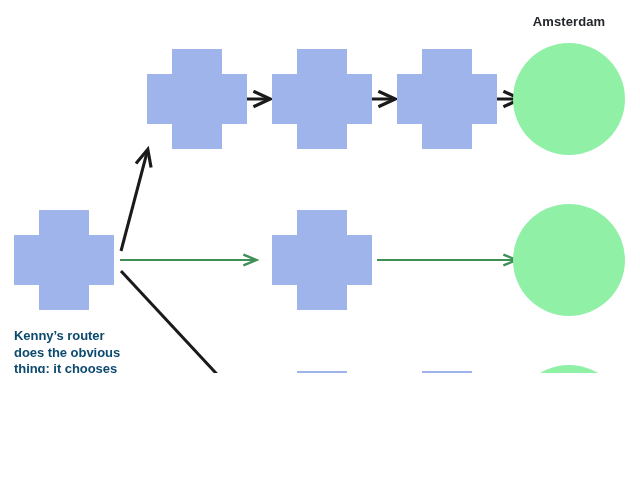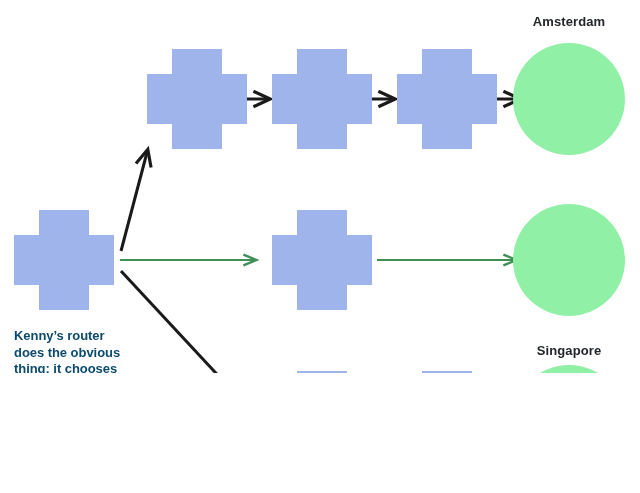--- a/index.html
+++ b/index.html
@@ -132,17 +132,16 @@
 
   <div class="node-cross" style="left:272px; top:371px;">
     <div class="bar-h"></div>
     <div class="bar-v"></div>
   </div>
   <div class="node-cross" style="left:397px; top:371px;">
     <div class="bar-h"></div>
     <div class="bar-v"></div>
   </div>
   <div class="dest-circle" style="left:513px; top:365px;"></div>
-  <div class="dest-label" style="left:509px; top:343px; width:120px;">Singapore</div>
 
   <div class="caption">Kenny’s router does the obvious thing: it chooses the shortest route which leads to Miami.</div>
 
 </div>
 
 </body></html>

